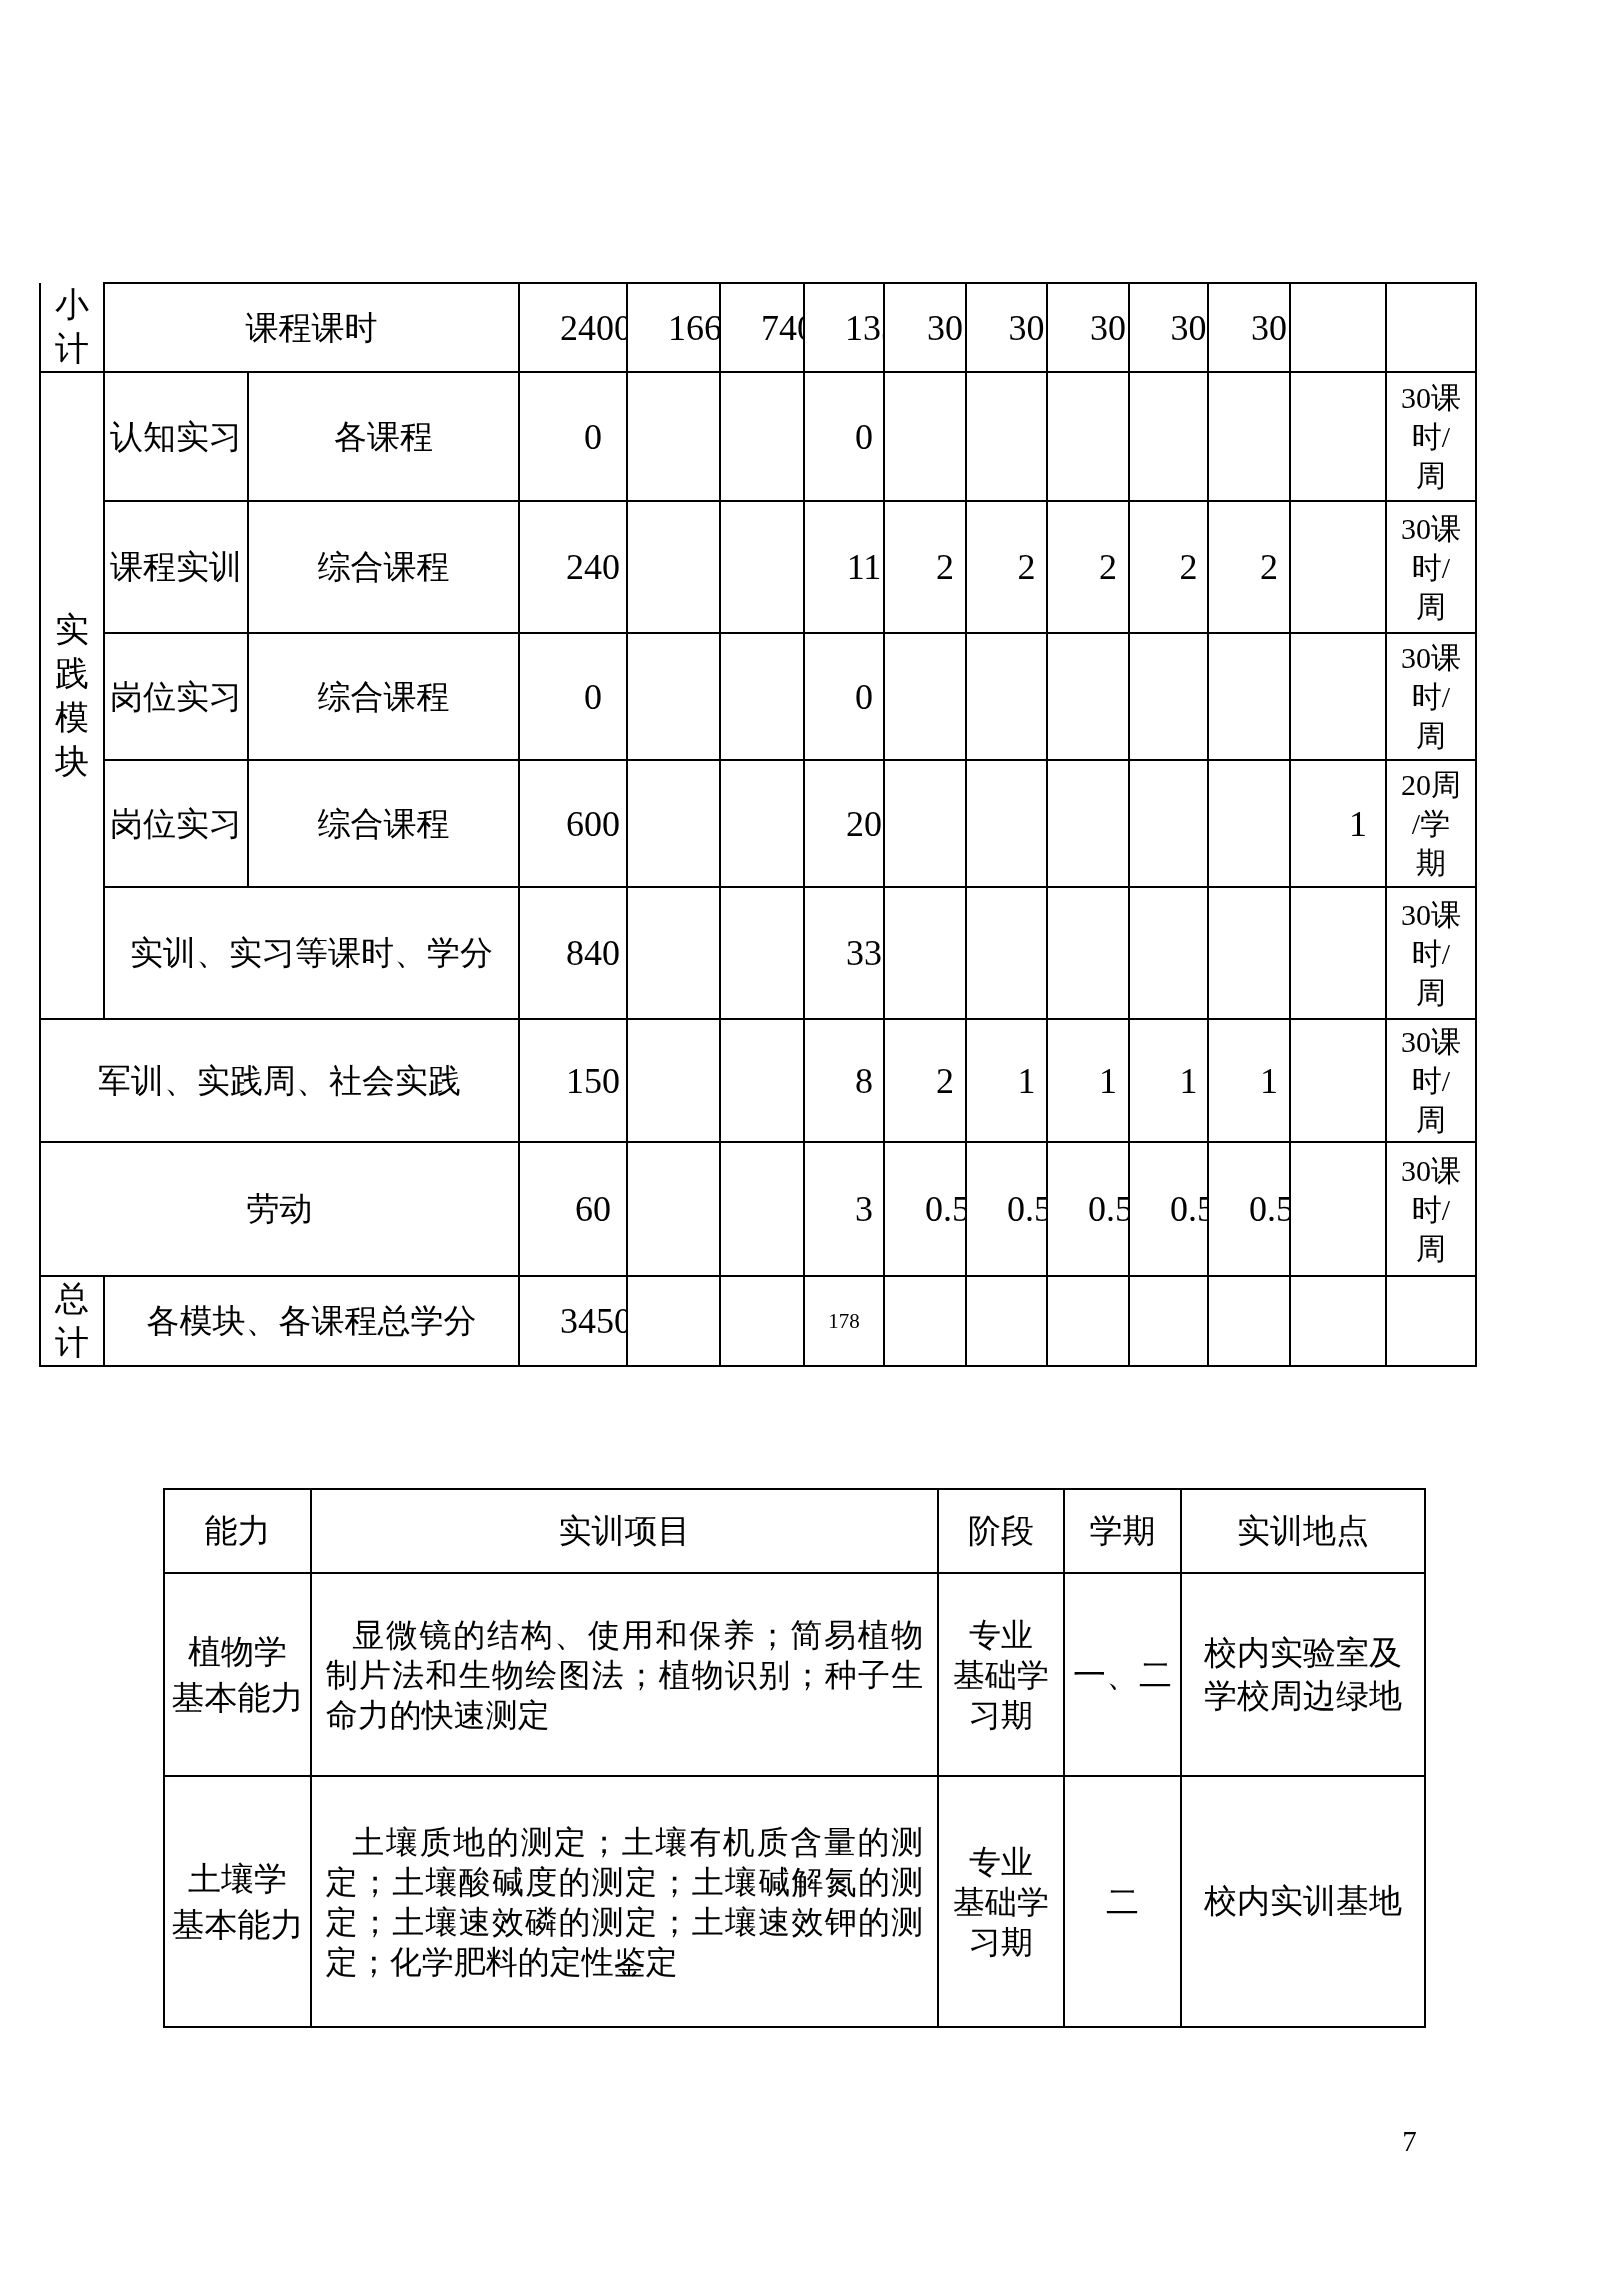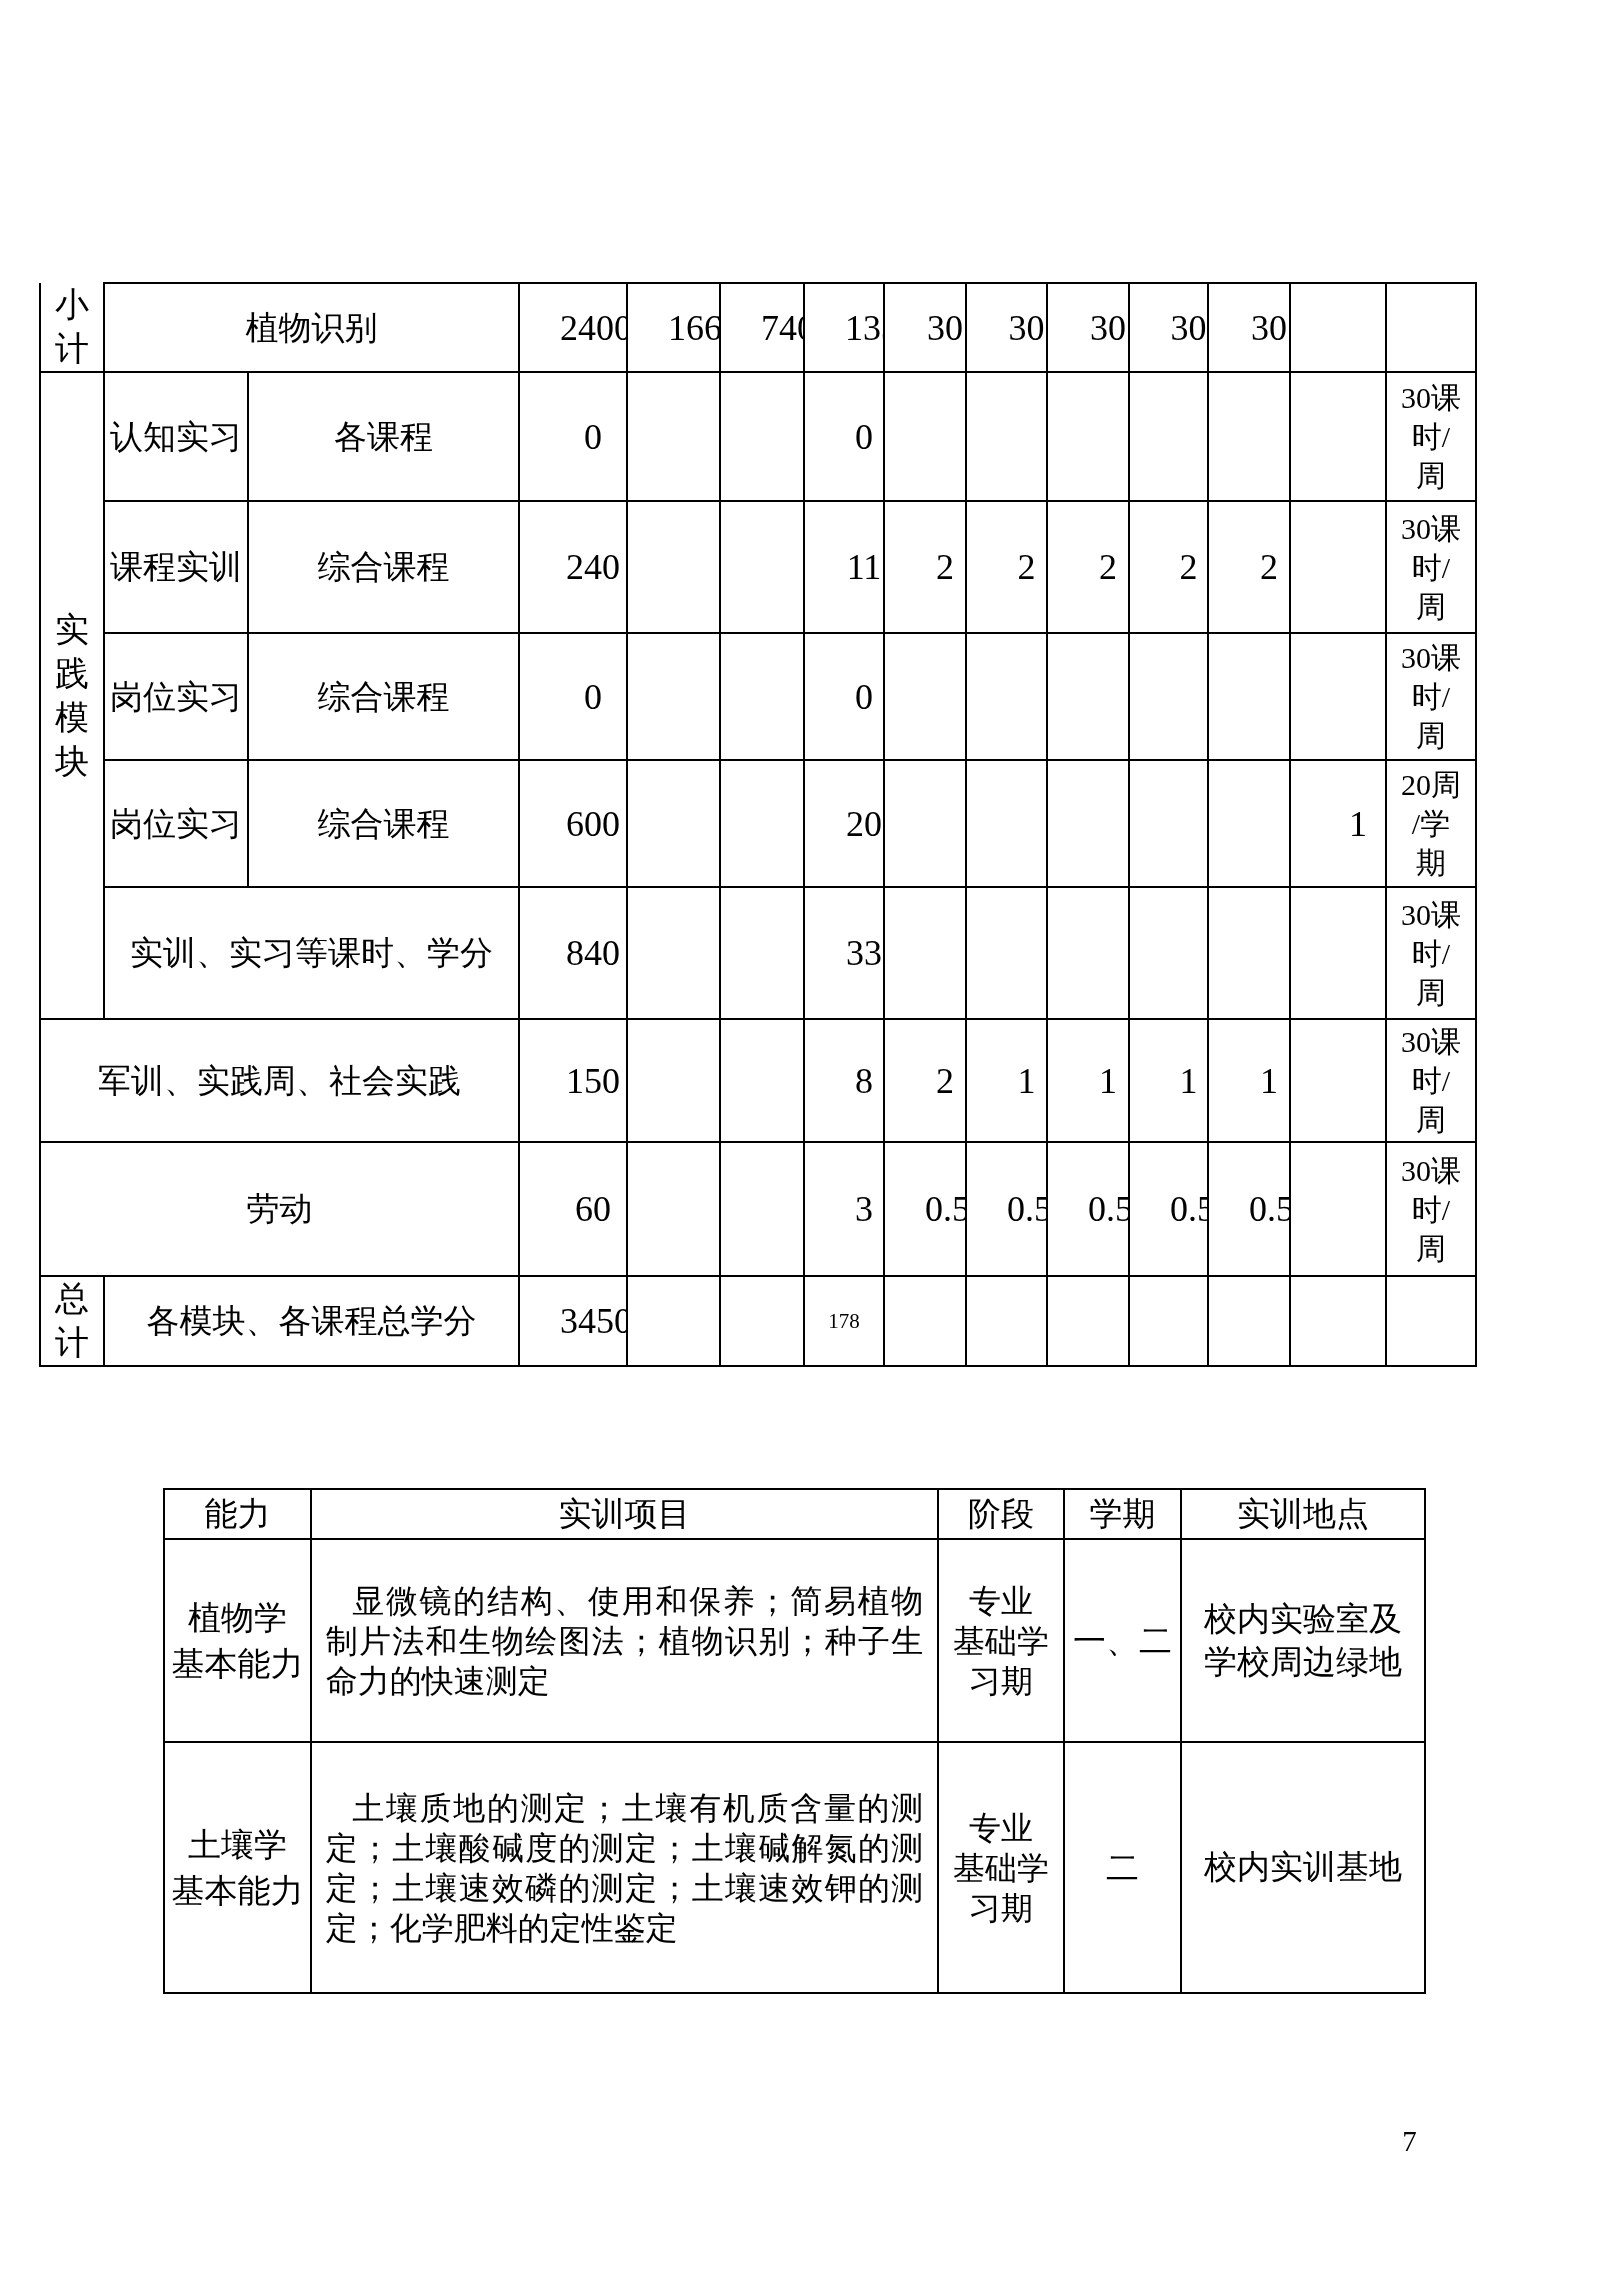--- a/index.html
+++ b/index.html
@@ -73,21 +73,21 @@
       <col style="width:82px">
         <col style="width:79px">
         <col style="width:82px">
       <col style="width:96px">
         <col style="width:90px">
     </colgroup>
     <tbody>
         <tr class="r0" style="height:88px">
       <td class="vert no-top">小
 计</td>
-      <td colspan="2">植物识别</td>
+      <td colspan="2">课程课时</td>
       <td class="num">2400</td>
       <td class="num">1660</td>
       <td class="num">740</td>
       <td class="num">133</td>
       <td class="num">30</td>
       <td class="num">30</td>
       <td class="num">30</td>
       <td class="num">30</td>
       <td class="num">30</td>
       <td></td>
@@ -235,21 +235,21 @@
 
   <table class="t2">
     <colgroup>
       <col style="width:147px">
         <col style="width:627px">
         <col style="width:126px">
       <col style="width:117px">
         <col style="width:244px">
     </colgroup>
     <tbody>
-        <tr style="height:50px">
+        <tr style="height:84px">
       <th>能力</th>
       <th>实训项目</th>
       <th>阶段</th>
       <th>学期</th>
       <th>实训地点</th>
     </tr>
     <tr style="height:203px">
       <td class="abil">植物学
 基本能力</td>
       <td class="proj">显微镜的结构、使用和保养；简易植物制片法和生物绘图法；植物识别；种子生命力的快速测定</td>

